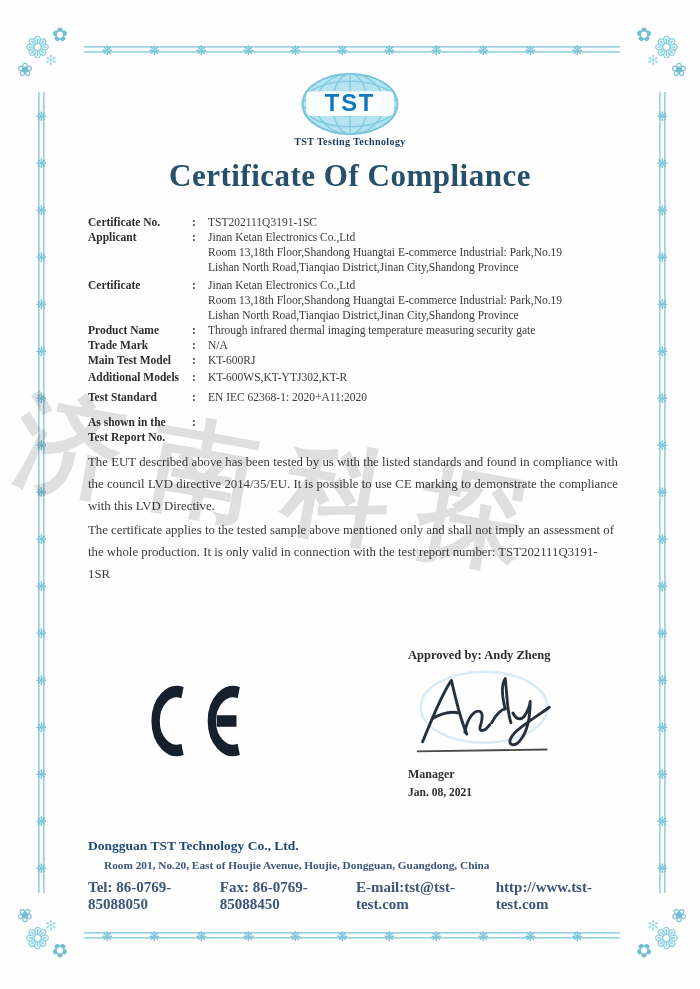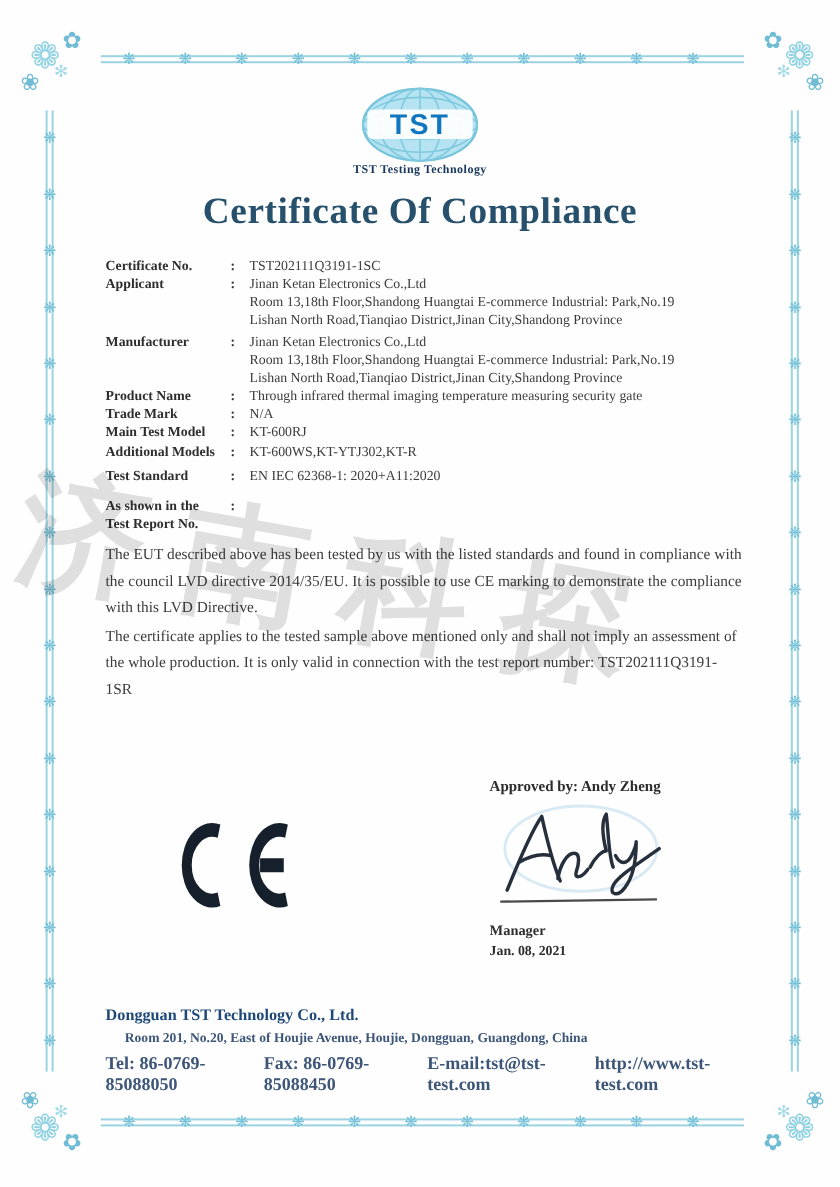--- a/index.html
+++ b/index.html
@@ -208,21 +208,21 @@
         </div>
         <div class="fsep">:</div>
         <div class="fval">
           <div>Jinan Ketan Electronics Co.,Ltd</div>
           <div>Room 13,18th Floor,Shandong Huangtai E-commerce Industrial: Park,No.19</div>
           <div>Lishan North Road,Tianqiao District,Jinan City,Shandong Province</div>
         </div>
       </div>
       <div class="frow">
         <div class="flabel">
-          <div>Manufacturer</div>
+          <div>Certificate</div>
         </div>
         <div class="fsep">:</div>
         <div class="fval">
           <div>Jinan Ketan Electronics Co.,Ltd</div>
           <div>Room 13,18th Floor,Shandong Huangtai E-commerce Industrial: Park,No.19</div>
           <div>Lishan North Road,Tianqiao District,Jinan City,Shandong Province</div>
         </div>
       </div>
       <div class="frow">
         <div class="flabel">

